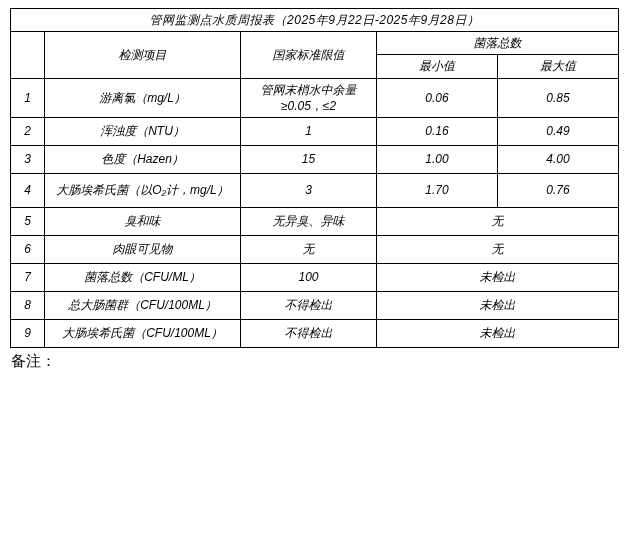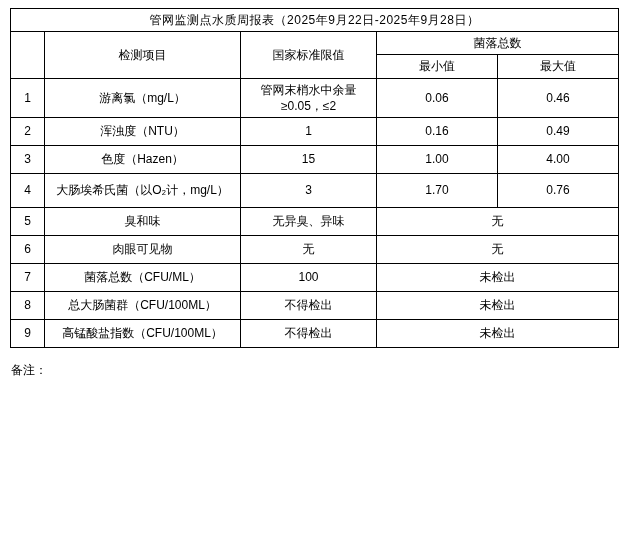--- a/index.html
+++ b/index.html
@@ -18,20 +18,21 @@
     width: 628px;
     height: 535px;
     position: relative;
     box-sizing: border-box;
     padding: 8px 10px 0 10px;
   }
   table.report {
     width: 608px;
     border-collapse: collapse;
     table-layout: fixed;
+    font-style: italic;
   }
   table.report td, table.report th {
     border: 1px solid #000000;
     text-align: center;
     vertical-align: middle;
     font-weight: normal;
     padding: 3px 2px;
     font-size: 12px;
     line-height: 1.35;
   }
@@ -56,22 +57,22 @@
   .col-max { width: 121px; }
   .row-idx {
     font-size: 12px;
   }
   .row-item {
     font-size: 12px;
   }
   .row-h { height: 28px; }
   .row-h2 { height: 34px; }
   .notes {
-    margin-top: 13px;
-    font-size: 12px;
+    margin-top: 1px;
+    font-size: 15px;
     line-height: 1.62;
     color: #000;
     padding-left: 1px;
   }
   .notes div { white-space: nowrap; }
 </style>
 </head>
 <body>
 
 <div class="page">
@@ -97,21 +98,21 @@
       <tr>
         <td class="hdr-sub">最小值</td>
         <td class="hdr-sub">最大值</td>
       </tr>
 
       <tr class="row-h2">
         <td class="row-idx">1</td>
         <td class="row-item">游离氯（mg/L）</td>
         <td>管网末梢水中余量≥0.05，≤2</td>
         <td>0.06</td>
-        <td>0.46</td>
+        <td>0.85</td>
       </tr>
 
       <tr class="row-h">
         <td class="row-idx">2</td>
         <td class="row-item">浑浊度（NTU）</td>
         <td>1</td>
         <td>0.16</td>
         <td>0.49</td>
       </tr>
 
@@ -154,21 +155,21 @@
 
       <tr class="row-h">
         <td class="row-idx">8</td>
         <td class="row-item">总大肠菌群（CFU/100ML）</td>
         <td>不得检出</td>
         <td colspan="2">未检出</td>
       </tr>
 
       <tr class="row-h">
         <td class="row-idx">9</td>
-        <td class="row-item">高锰酸盐指数（CFU/100ML）</td>
+        <td class="row-item">大肠埃希氏菌（CFU/100ML）</td>
         <td>不得检出</td>
         <td colspan="2">未检出</td>
       </tr>
     </tbody>
   </table>
 
   <div class="notes">
     <div>备注：</div>
   </div>
 

